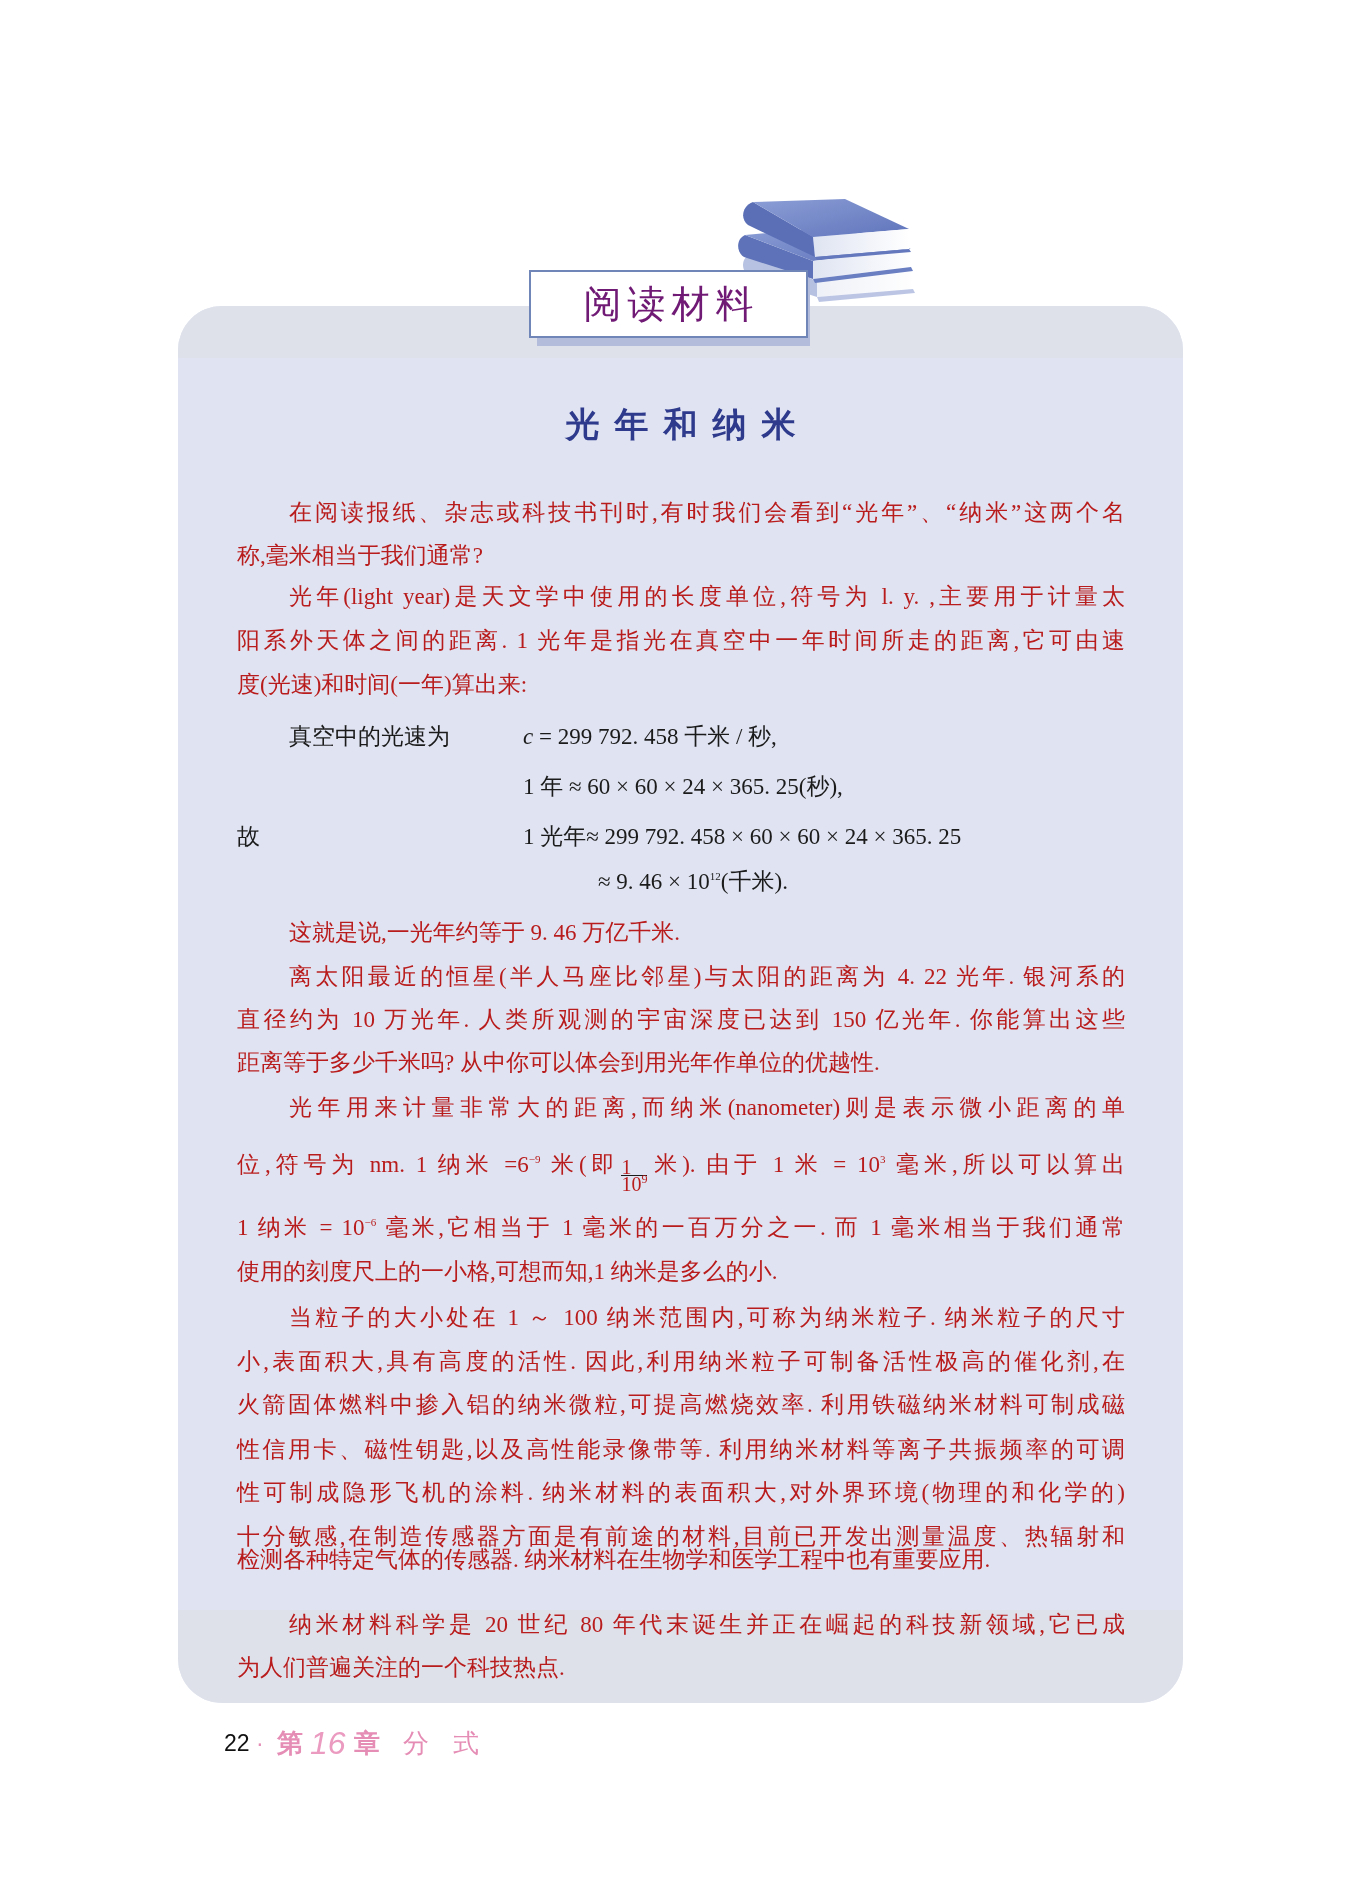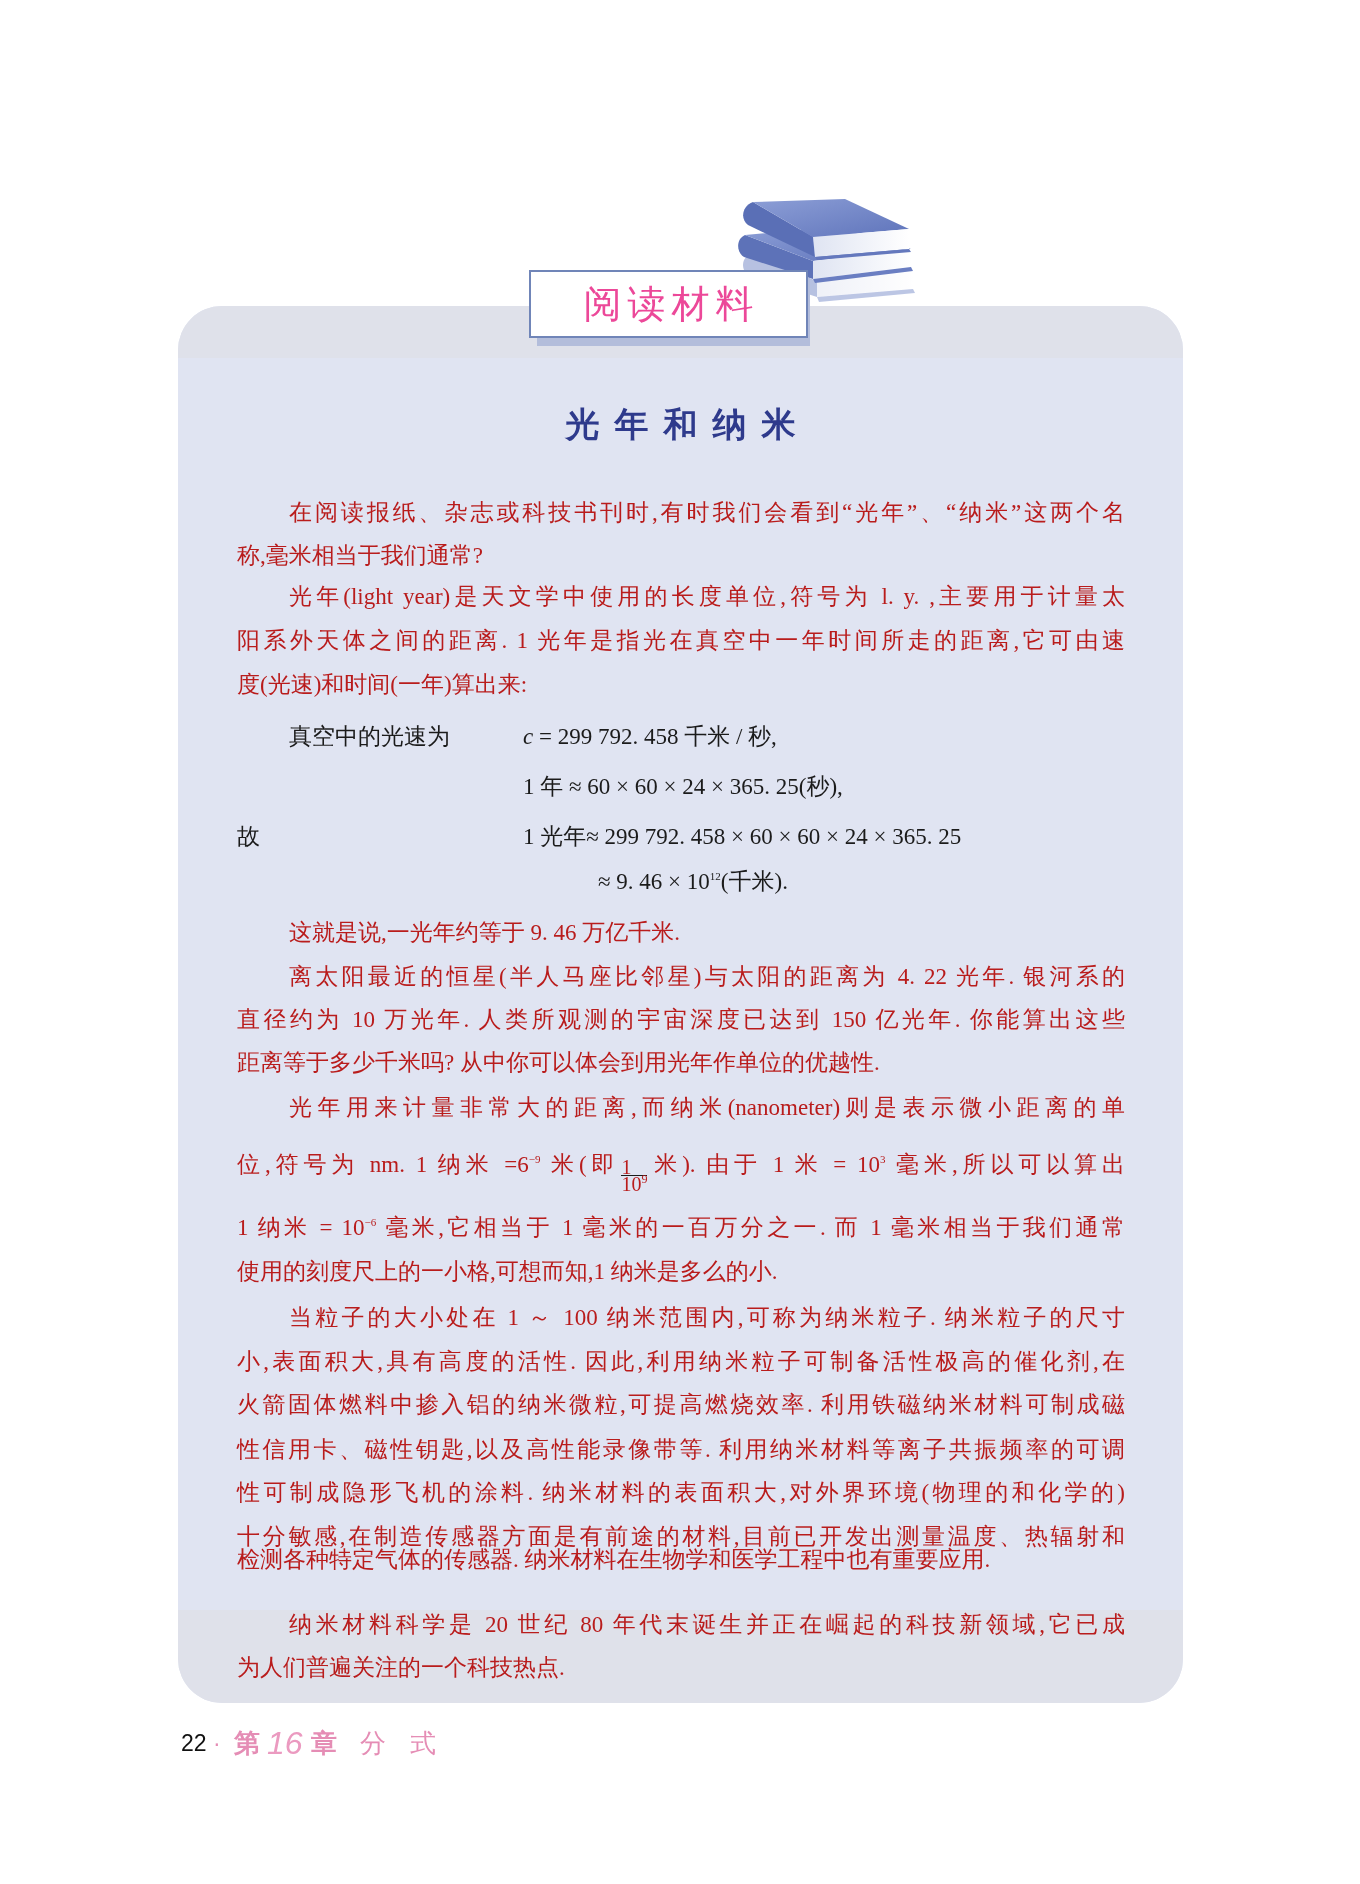--- a/index.html
+++ b/index.html
@@ -15,21 +15,21 @@
   }
   .band-top { position: absolute; left: 0; top: 0; width: 100%; height: 52px; background: #dfe1ea; }
   .band-bottom { position: absolute; left: 0; top: 1304px; width: 100%; height: 93px; background: #dfe1ea; }
 
   .books { position: absolute; left: 735px; top: 197px; width: 182px; height: 108px; z-index: 1; }
   .label-shadow { position: absolute; left: 537px; top: 278px; width: 273px; height: 68px; background: #b3bddb; z-index: 2; }
   .label-box {
     position: absolute; left: 529px; top: 270px; width: 269px; height: 64px;
     border: 2px solid #7085b8; background: #ffffff; z-index: 3;
     display: flex; align-items: center; justify-content: center;
-    font-family: Liberation Serif, serif; font-size: 38px; letter-spacing: 6px; color: #ec4899;
+    font-family: Liberation Serif, serif; font-size: 38px; letter-spacing: 6px; color: #701a75;
     padding-left: 6px; box-sizing: content-box;
   }
 
   .title {
     position: absolute; left: 178px; width: 1005px; top: 404px; height: 40px; line-height: 40px;
     text-align: center; padding-left: 15px; box-sizing: border-box;
     font-family: "DejaVu Sans", sans-serif; font-weight: bold; font-size: 34px;
     letter-spacing: 15px; color: #2e3a8c;
   }
 
@@ -45,21 +45,21 @@
     display: inline-block; vertical-align: -19px; text-align: center;
     text-indent: 0; margin: 0 2px;
   }
   .frac .num, .frac .den { display: block; font-size: 20px; line-height: 16px; }
   .frac .bar { display: block; height: 1px; background: #1b1b1b; margin: 0; }
   .frac .den .sup { font-size: 12px; vertical-align: 8px; }
 
   .eq { position: absolute; height: 44px; line-height: 44px; font-size: 23px; white-space: pre; }
   .var { font-style: italic; }
 
-  .foot { position: absolute; white-space: pre; }
+  .foot { position: absolute; white-space: pre; margin-left: 43px; }
   .foot-num { left: 181px; top: 1729px; font-family: "Liberation Sans", sans-serif; font-size: 23px; line-height: 28px; color: #111; }
   .foot-dot { left: 213px; top: 1729px; font-family: "Liberation Sans", sans-serif; font-size: 23px; line-height: 28px; color: #e58db5; }
   .foot-ch { top: 1727px; font-family: "DejaVu Sans", sans-serif; font-size: 26px; line-height: 32px; color: #e58db5; font-weight: bold; }
   .foot-no { left: 267px; top: 1722px; font-family: "Liberation Sans", sans-serif; font-style: italic; font-size: 32px; line-height: 42px; color: #eb9ac0; }
   .foot-title { top: 1727px; font-family: "DejaVu Sans", sans-serif; font-size: 26px; line-height: 32px; color: #e58db5; }
 </style>
 </head>
 <body>
 
 <div class="panel">

